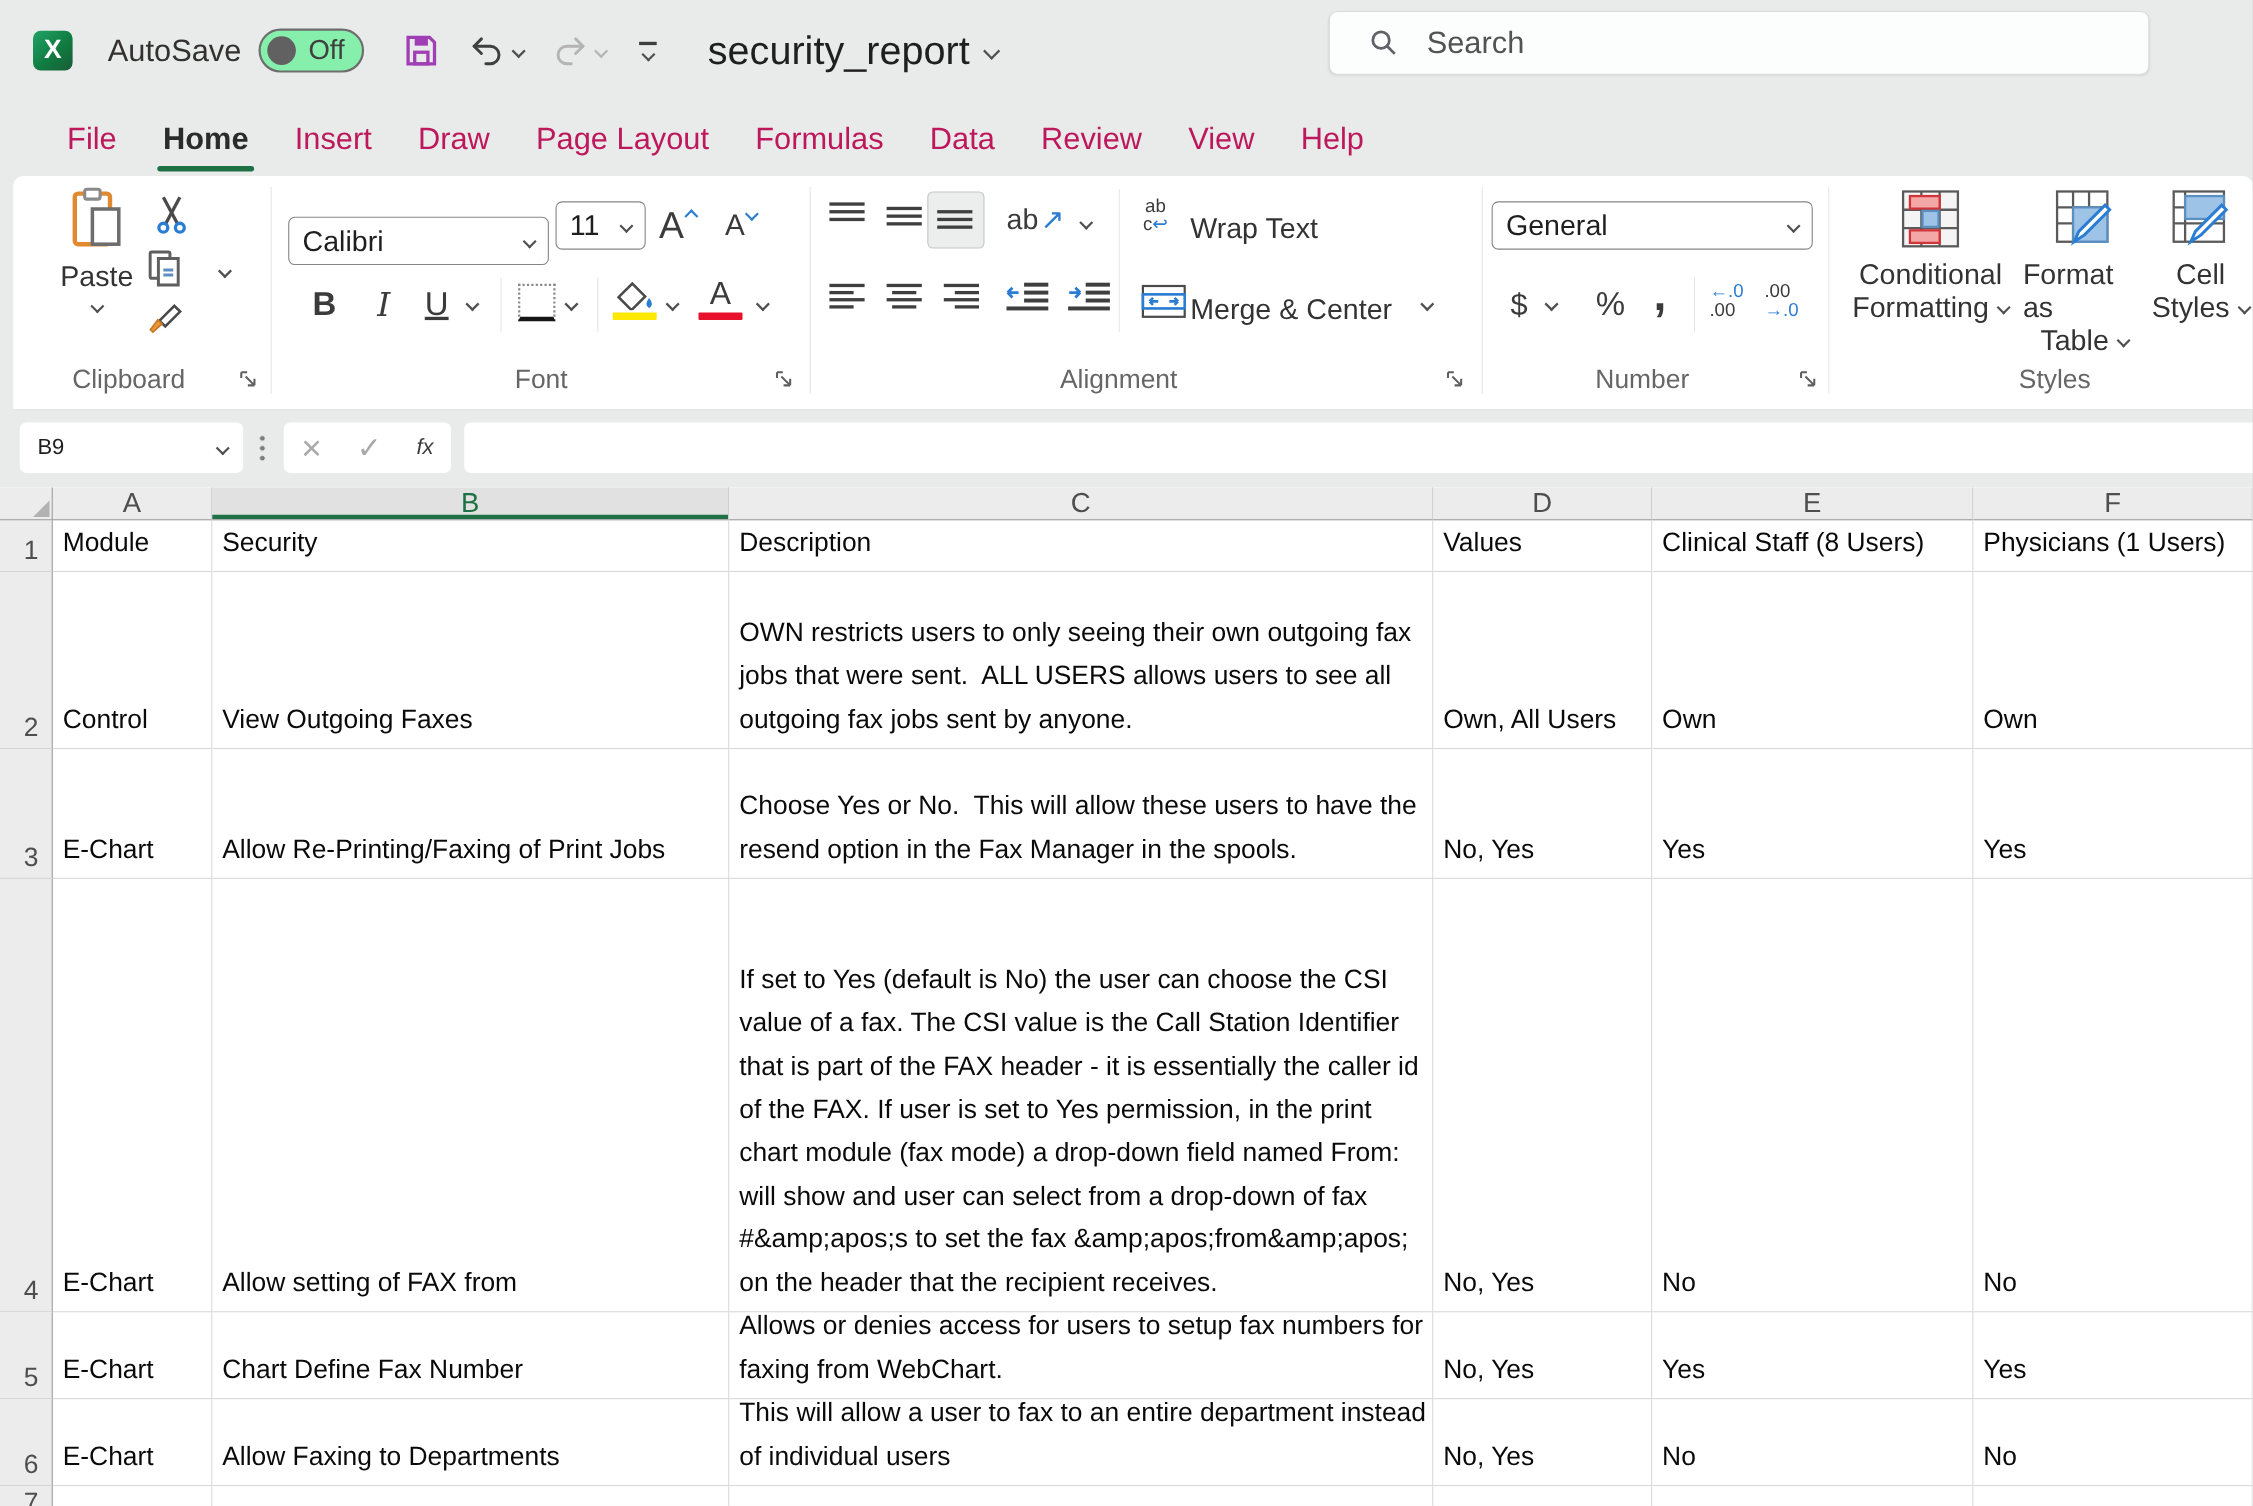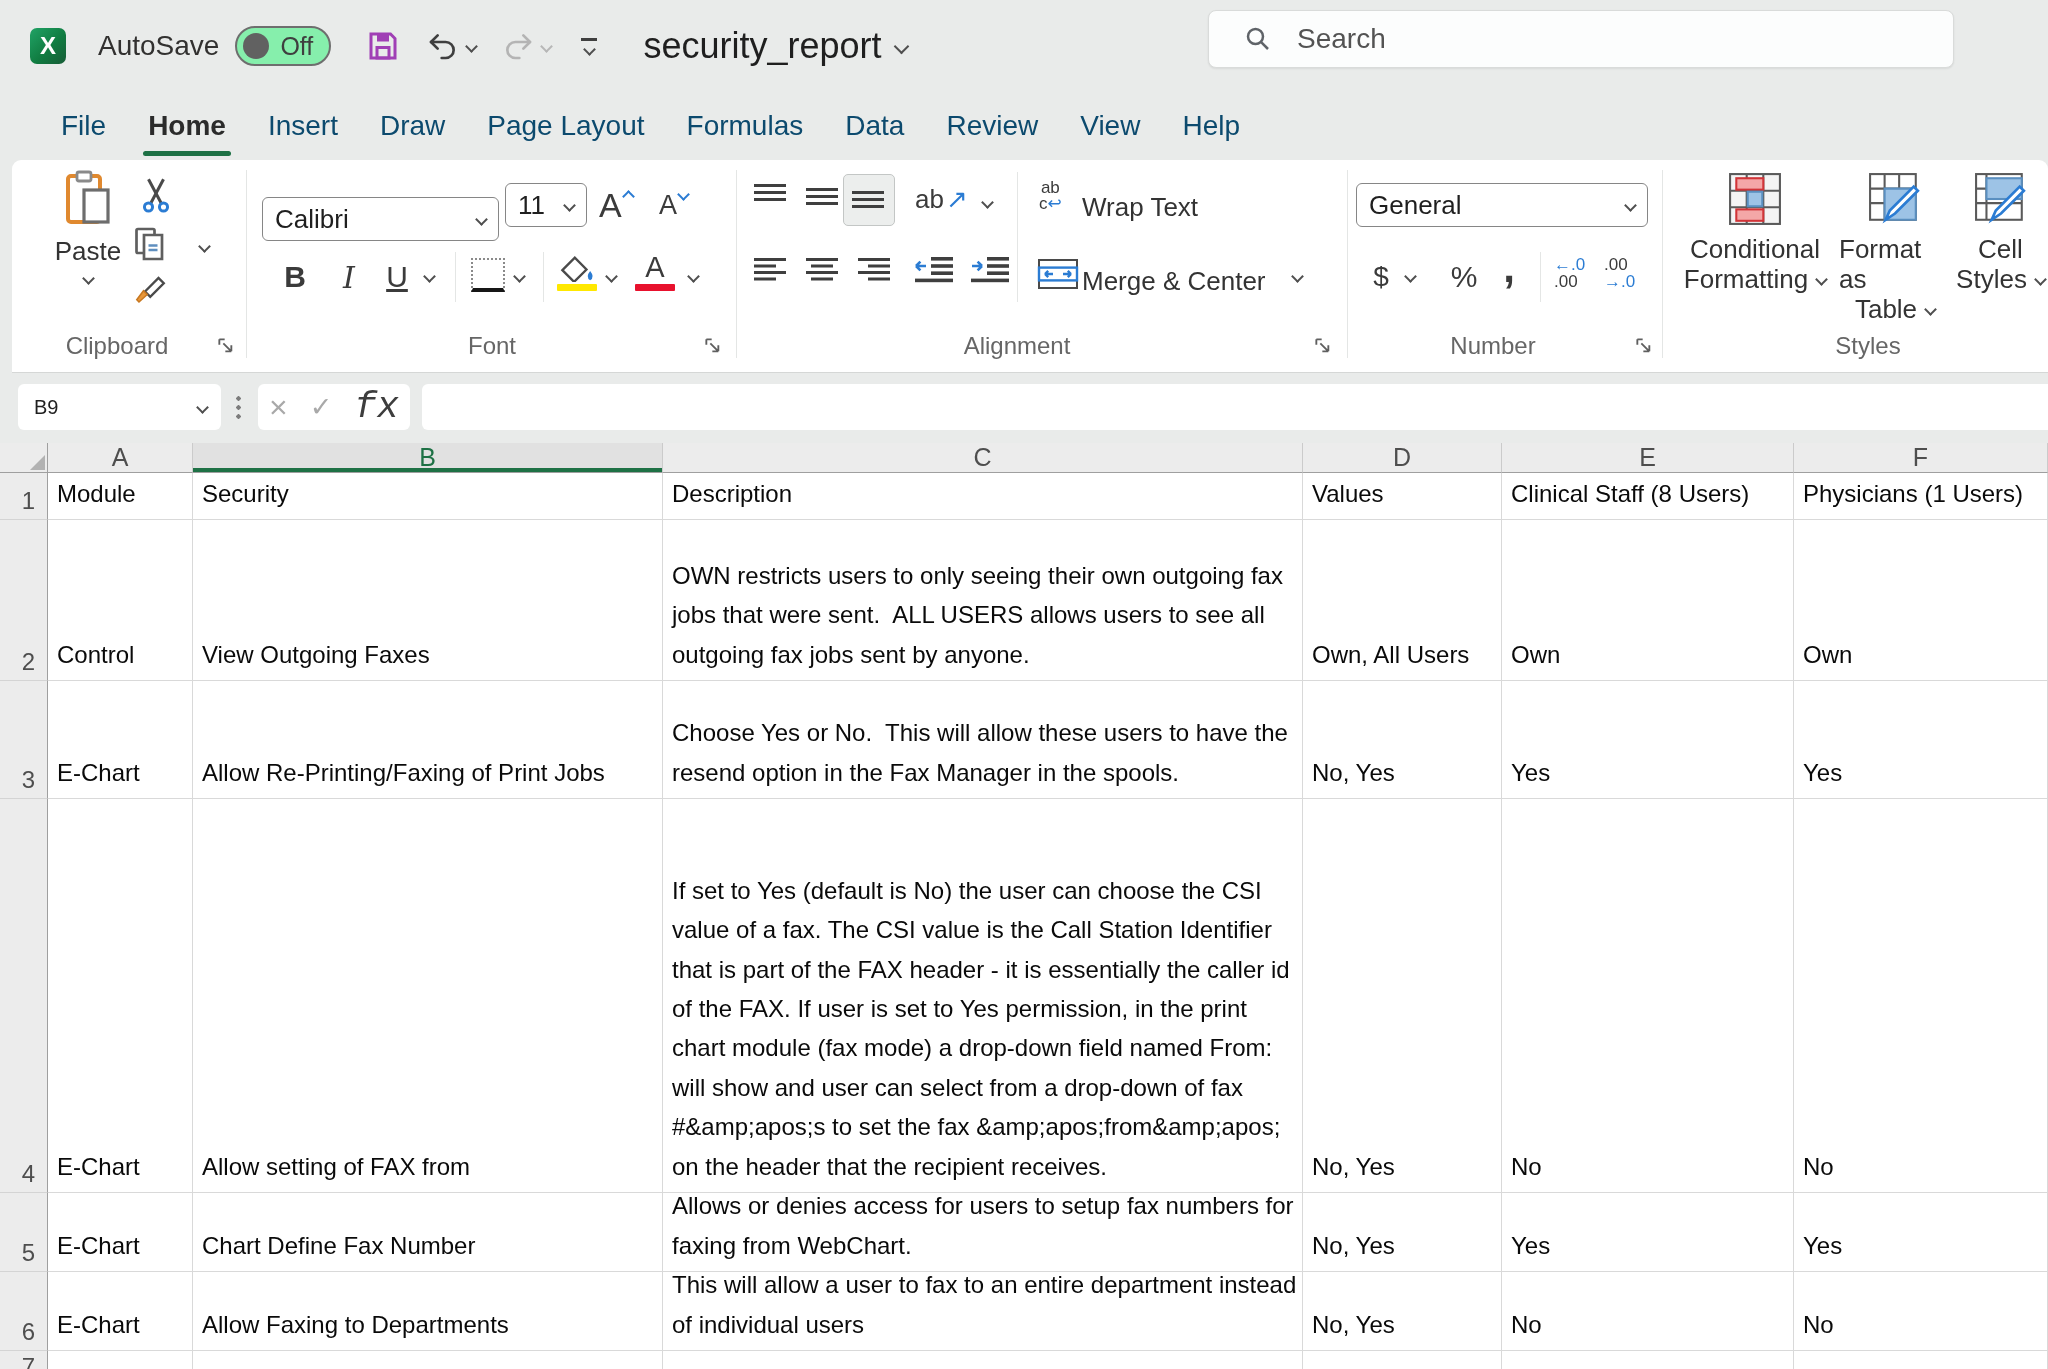--- a/index.html
+++ b/index.html
@@ -26,21 +26,21 @@
   .tb-ic{margin-left:26px;display:flex;align-items:center;}
   .doc-title{font-size:36px;color:#1f1f1f;margin-left:46px;}
   .qat{display:flex;flex-direction:column;align-items:center;margin-left:30px;}
   .qat .bar{width:16px;height:2.5px;background:#3f3f3f;margin-bottom:4px;}
   .searchbox{position:absolute;left:1208px;top:10px;width:746px;height:58px;background:#fcfdfd;border:1px solid #d9dbda;
              border-radius:8px;display:flex;align-items:center;box-shadow:0 1px 2px rgba(0,0,0,.08);box-sizing:border-box;}
   .search-txt{font-size:28px;color:#535353;margin-left:24px;}
 
   
   .menubar{position:absolute;left:0;top:92px;width:2048px;height:68px;display:flex;align-items:center;padding-left:40px;box-sizing:border-box;}
-  .menu-item{font-size:28px;color:#0c4a6e;padding:0 21px;height:100%;display:flex;align-items:center;position:relative;}
+  .menu-item{font-size:28px;color:#be185d;padding:0 21px;height:100%;display:flex;align-items:center;position:relative;}
   .menu-item.active{font-weight:600;color:#2b2b2b;}
   .menu-item.active::after{content:"";position:absolute;left:16px;right:16px;bottom:4px;height:5px;background:#1e7145;border-radius:3px;}
 
   
   .ribbon{position:absolute;left:12px;top:160px;right:0;height:212px;background:#fff;border-radius:9px 9px 0 0;
           border-bottom:1px solid #d5d7d6;}
   .grp{position:absolute;top:0;height:212px;}
   .grp .divider{position:absolute;right:0;top:10px;bottom:14px;width:1px;background:#e4e6e5;}
   .grp-label{position:absolute;bottom:12px;left:0;right:0;text-align:center;font-size:24px;color:#666;}
   .launcher{position:absolute;bottom:14px;}
@@ -60,21 +60,21 @@
 
   
   .fbar{position:absolute;left:0;top:372px;width:2048px;height:71px;}
   .namebox{position:absolute;left:18px;top:12px;width:203px;height:46px;background:#fff;border-radius:6px;display:flex;align-items:center;}
   .namebox .nm{font-size:20px;color:#1f1f1f;margin-left:16px;flex:1;}
   .vdots{position:absolute;left:236px;top:22px;width:5px;height:26px;
          background-image:radial-gradient(circle,#7c7c7c 2px,transparent 2.4px);background-size:5px 9px;}
   .fxbox{position:absolute;left:258px;top:12px;width:152px;height:46px;background:#fff;border-radius:6px;display:flex;align-items:center;justify-content:space-around;}
   .fx-x{font-size:32px;color:#a9a9a9;line-height:1;}
   .fx-ok{font-size:27px;color:#a9a9a9;}
-  .fx-fx{font-size:37px;font-style:italic;font-family:Liberation Mono, monospace;color:#3d3d3d;}
+  .fx-fx{font-size:20px;font-style:italic;font-family:Liberation Sans, sans-serif;color:#3d3d3d;}
   .finput{position:absolute;left:422px;top:12px;right:0;height:46px;background:#fff;border-radius:6px 0 0 6px;}
 
   
   .grid{position:absolute;left:0;top:443px;right:0;bottom:0;background:#fff;display:flex;flex-direction:column;overflow:hidden;}
   .hrow{display:flex;height:30px;flex:none;}
   .hcell{background:#ececec;border-right:1px solid #cbcbcb;border-bottom:1px solid #9f9f9f;
          font-size:25px;color:#4e4e4e;display:flex;align-items:center;justify-content:center;box-sizing:border-box;flex:none;}
   .hcell.sel{background:#e1e1e1;color:#1e7145;box-shadow:inset 0 -4px 0 0 #1e7145;}
   .corner{background:#ececec;border-right:1px solid #9f9f9f;border-bottom:1px solid #9f9f9f;position:relative;box-sizing:border-box;flex:none;}
   .corner::after{content:"";position:absolute;right:2px;bottom:2px;width:0;height:0;

